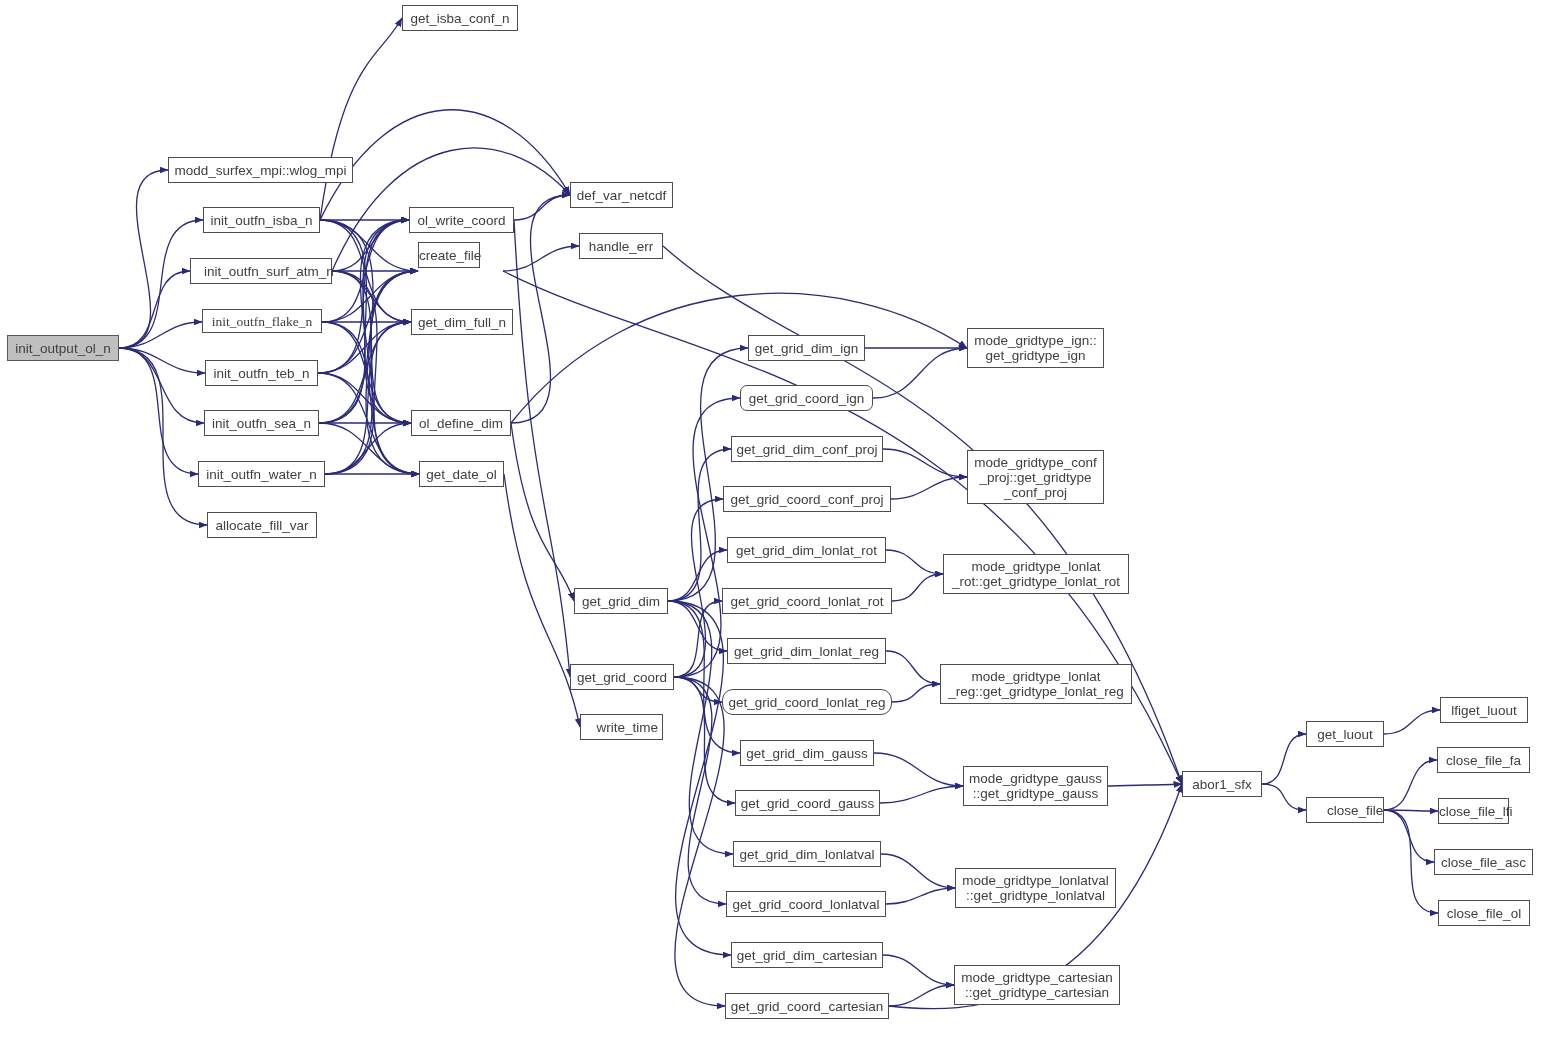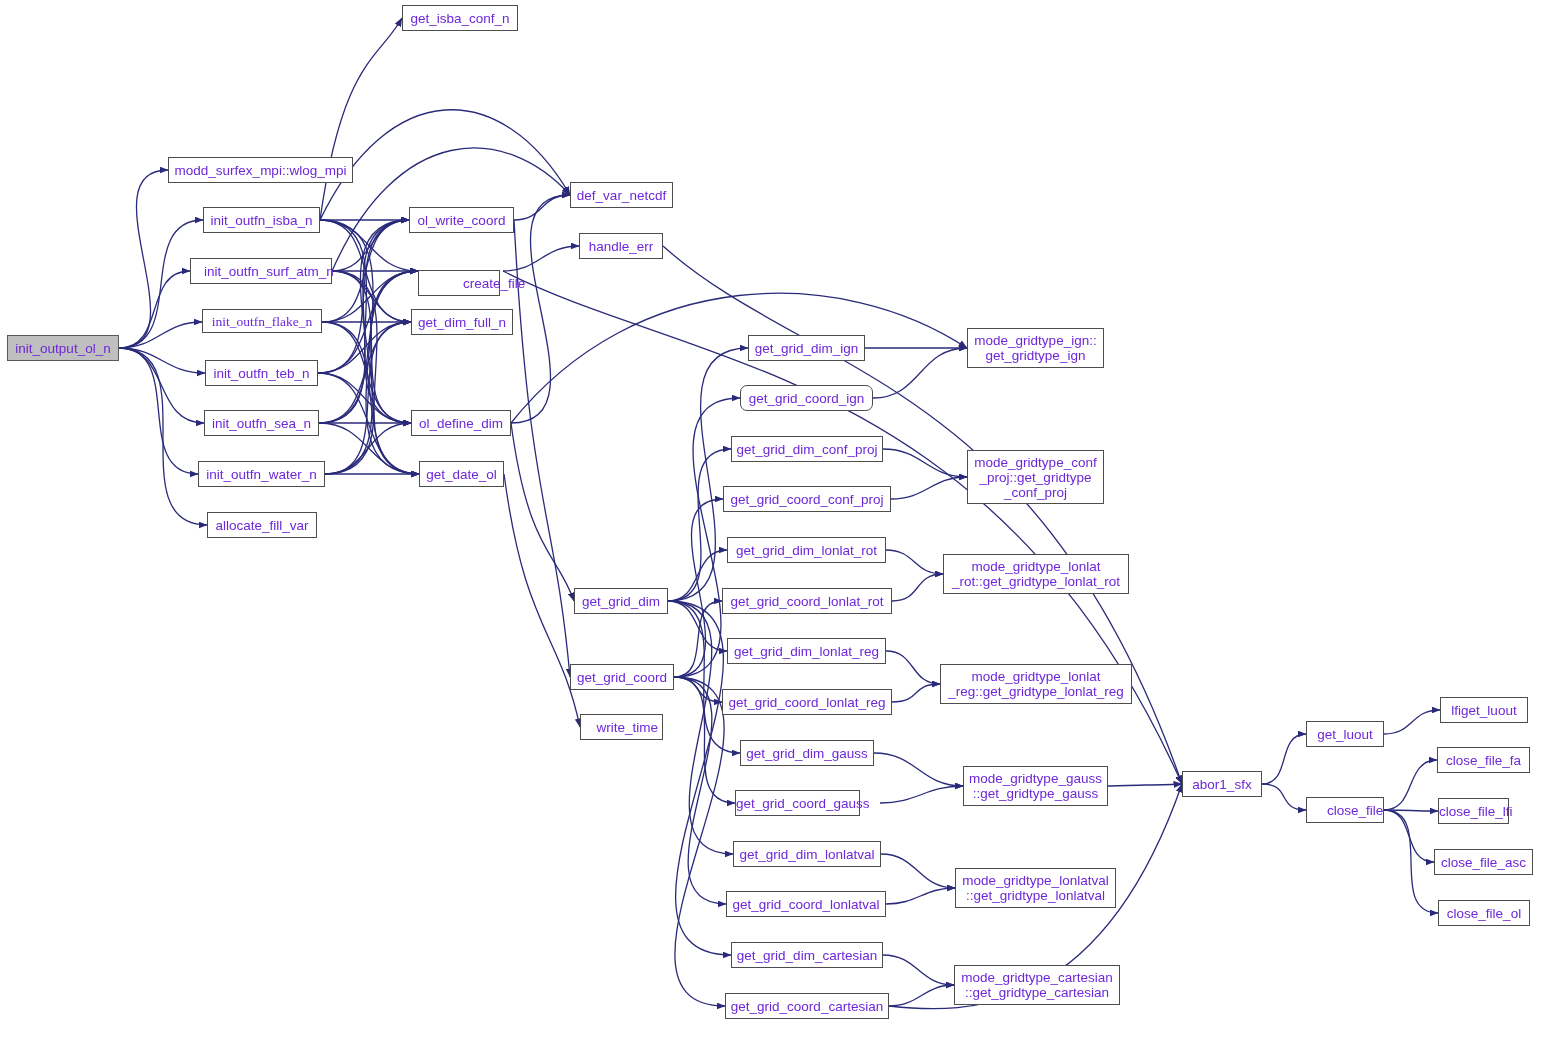--- a/index.html
+++ b/index.html
@@ -4,21 +4,21 @@
 <style>
   html,body{margin:0;padding:0;background:#ffffff;}
   body{font-family:"Liberation Sans", sans-serif;}
   #canvas{position:relative;width:1541px;height:1052px;background:#ffffff;overflow:hidden;}
   svg#edges{position:absolute;left:0;top:0;width:1541px;height:1052px;pointer-events:none;}
   .node{
     position:absolute;
     box-sizing:border-box;
     border:1px solid #4d4d4d;
     background:#ffffff;
-    color:#6d28d9;
+    color:#404040;
     font-size:13.5px;
     line-height:15px;
     display:flex;
     align-items:center;
     justify-content:center;
     text-align:center;
     white-space:pre-line;
     letter-spacing:0px;
     z-index:5;
   }
@@ -136,39 +136,39 @@
       <div class="node" style="left: 168px; top: 157px; width: 185px; height: 26px;"><span class="lbl">modd_surfex_mpi::wlog_mpi</span></div>
       <div class="node" style="left: 203px; top: 207px; width: 117px; height: 26px;"><span class="lbl">init_outfn_isba_n</span></div>
       <div class="node" style="left: 190px; top: 258px; width: 142px; height: 26px; padding-left: 13px;"><span class="lbl">init_outfn_surf_atm_n</span></div>
       <div class="node" style="left: 202px; top: 309px; width: 120px; height: 24px; font-family: Liberation Serif, serif;"><span class="lbl">init_outfn_flake_n</span></div>
       <div class="node" style="left: 205px; top: 360px; width: 113px; height: 26px;"><span class="lbl">init_outfn_teb_n</span></div>
       <div class="node" style="left: 204px; top: 410px; width: 115px; height: 26px;"><span class="lbl">init_outfn_sea_n</span></div>
       <div class="node" style="left: 198px; top: 461px; width: 127px; height: 26px; justify-content: flex-end;"><span class="lbl">init_outfn_water_n</span></div>
       <div class="node" style="left: 207px; top: 512px; width: 110px; height: 26px;"><span class="lbl">allocate_fill_var</span></div>
       <div class="node" style="left: 402px; top: 5px; width: 116px; height: 26px;"><span class="lbl">get_isba_conf_n</span></div>
       <div class="node" style="left: 409px; top: 207px; width: 105px; height: 26px;"><span class="lbl">ol_write_coord</span></div>
-      <div class="node" style="left: 418px; top: 270px; width: 82px; height: 26px; padding-left: 44px;"><span class="lbl">create_file</span></div>
+      <div class="node" style="left: 418px; top: 242px; width: 62px; height: 26px;"><span class="lbl">create_file</span></div>
       <div class="node" style="left: 411px; top: 309px; width: 102px; height: 26px;"><span class="lbl">get_dim_full_n</span></div>
       <div class="node" style="left: 411px; top: 410px; width: 100px; height: 26px;"><span class="lbl">ol_define_dim</span></div>
       <div class="node" style="left: 419px; top: 461px; width: 85px; height: 26px;"><span class="lbl">get_date_ol</span></div>
       <div class="node" style="left: 570px; top: 182px; width: 103px; height: 26px;"><span class="lbl">def_var_netcdf</span></div>
       <div class="node" style="left: 579px; top: 233px; width: 84px; height: 26px;"><span class="lbl">handle_err</span></div>
       <div class="node" style="left: 574px; top: 588px; width: 94px; height: 26px;"><span class="lbl">get_grid_dim</span></div>
       <div class="node" style="left: 570px; top: 664px; width: 104px; height: 26px;"><span class="lbl">get_grid_coord</span></div>
       <div class="node" style="left: 580px; top: 714px; width: 83px; height: 26px; text-align: right;"><span class="lbl">write_time</span></div>
       <div class="node" style="left: 748px; top: 335px; width: 117px; height: 26px;"><span class="lbl">get_grid_dim_ign</span></div>
       <div class="node" style="left: 740px; top: 385px; width: 133px; height: 26px; border-radius: 7px;"><span class="lbl">get_grid_coord_ign</span></div>
       <div class="node" style="left: 731px; top: 436px; width: 152px; height: 26px;"><span class="lbl">get_grid_dim_conf_proj</span></div>
       <div class="node" style="left: 723px; top: 486px; width: 168px; height: 26px;"><span class="lbl">get_grid_coord_conf_proj</span></div>
       <div class="node" style="left: 727px; top: 537px; width: 159px; height: 26px;"><span class="lbl">get_grid_dim_lonlat_rot</span></div>
       <div class="node" style="left: 722px; top: 588px; width: 170px; height: 26px;"><span class="lbl">get_grid_coord_lonlat_rot</span></div>
       <div class="node" style="left: 727px; top: 638px; width: 159px; height: 26px;"><span class="lbl">get_grid_dim_lonlat_reg</span></div>
-      <div class="node" style="left: 722px; top: 689px; width: 170px; height: 26px;"><span class="lbl">get_grid_coord_lonlat_reg</span></div>
+      <div class="node" style="left: 722px; top: 689px; width: 170px; height: 26px; border-radius: 11px;"><span class="lbl">get_grid_coord_lonlat_reg</span></div>
       <div class="node" style="left: 740px; top: 740px; width: 134px; height: 26px;"><span class="lbl">get_grid_dim_gauss</span></div>
-      <div class="node" style="left: 735px; top: 790px; width: 125px; height: 26px;"><span class="lbl">get_grid_coord_gauss</span></div>
+      <div class="node" style="left: 735px; top: 790px; width: 145px; height: 26px;"><span class="lbl">get_grid_coord_gauss</span></div>
       <div class="node" style="left: 733px; top: 841px; width: 148px; height: 26px;"><span class="lbl">get_grid_dim_lonlatval</span></div>
       <div class="node" style="left: 726px; top: 891px; width: 160px; height: 26px;"><span class="lbl">get_grid_coord_lonlatval</span></div>
       <div class="node" style="left: 731px; top: 942px; width: 152px; height: 26px;"><span class="lbl">get_grid_dim_cartesian</span></div>
       <div class="node" style="left: 725px; top: 993px; width: 164px; height: 26px;"><span class="lbl">get_grid_coord_cartesian</span></div>
       <div class="node" style="left: 967px; top: 328px; width: 137px; height: 40px;"><span class="lbl">mode_gridtype_ign::
 get_gridtype_ign</span></div>
       <div class="node" style="left: 967px; top: 450px; width: 137px; height: 54px;"><span class="lbl">mode_gridtype_conf
 _proj::get_gridtype
 _conf_proj</span></div>
       <div class="node" style="left: 943px; top: 554px; width: 186px; height: 40px;"><span class="lbl">mode_gridtype_lonlat

